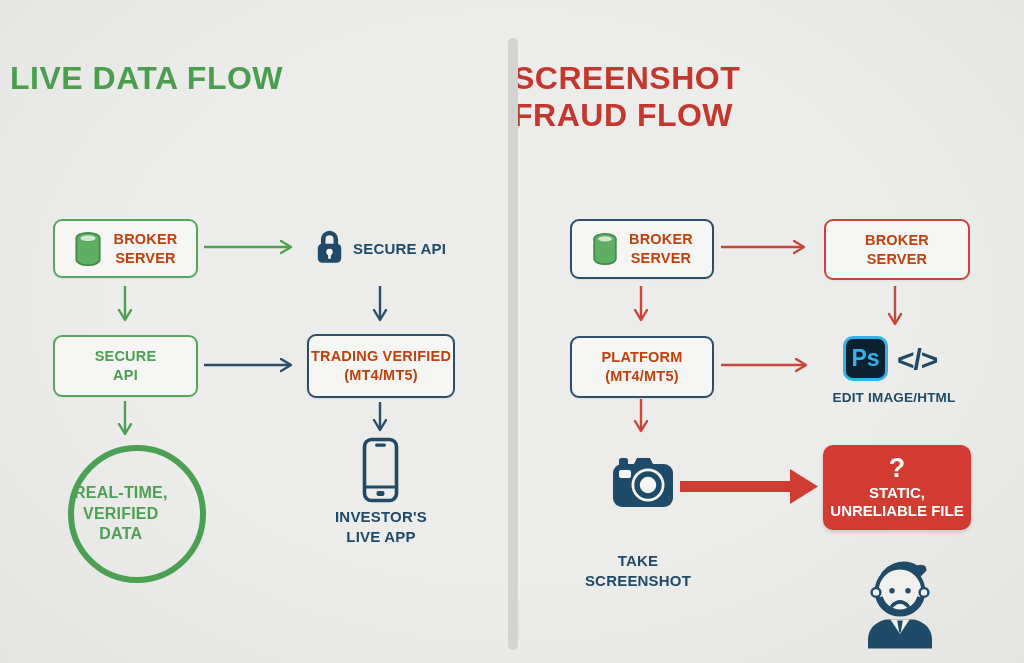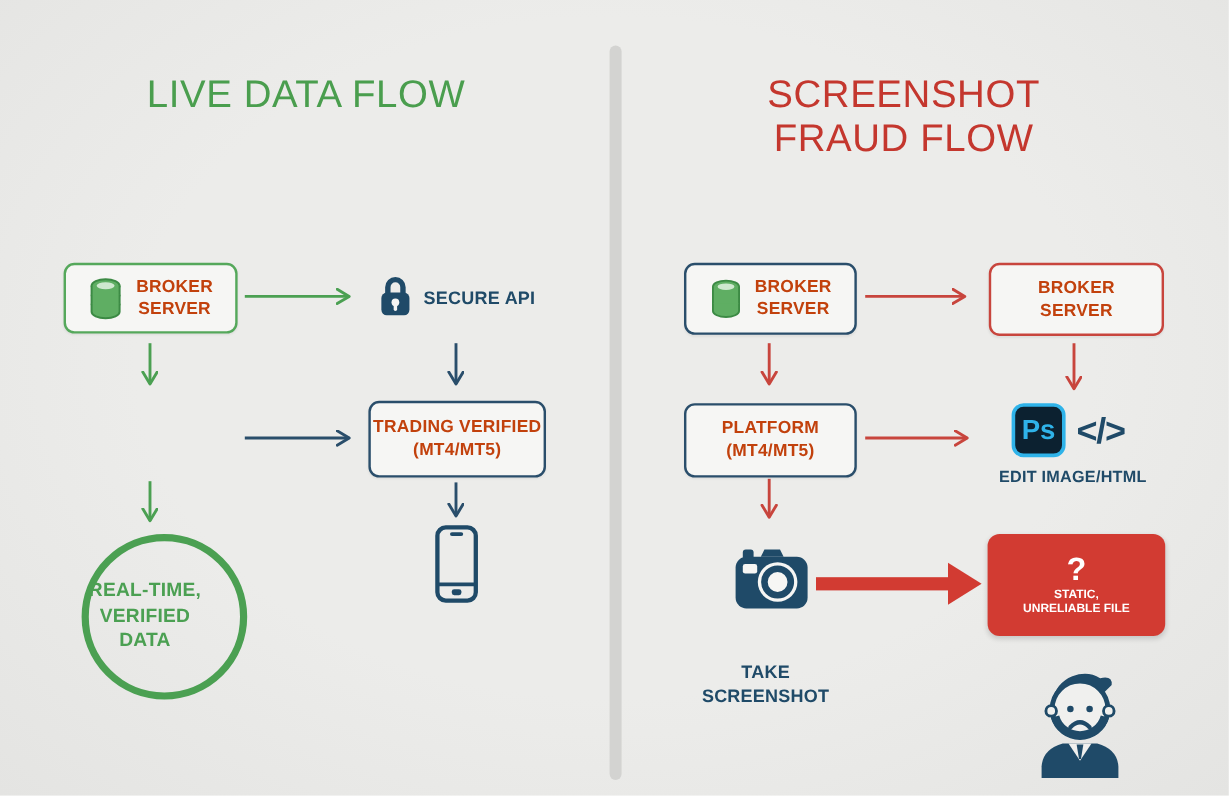--- a/index.html
+++ b/index.html
@@ -4,22 +4,22 @@
 <style>
   html,body{margin:0;padding:0;}
   .canvas{
     position:relative;width:1024px;height:663px;overflow:hidden;
     background:radial-gradient(ellipse at 50% 45%, #ececea 55%, #e4e4e2 100%);
     font-family:"Liberation Sans", sans-serif;
     -webkit-font-smoothing:antialiased;
   }
   .abs{position:absolute;}
   .title{
-    position:absolute;font-weight:normal;font-size:32px;line-height:37px;
-    text-align:center;letter-spacing:.5px;white-space:pre-line;
+    position:absolute;font-weight:bold;font-size:32px;line-height:37px;
+    letter-spacing:.5px;white-space:pre-line;padding-left:10px;
   }
   .title.green{color:#4a9e4e;}
   .title.red{color:#c4372e;}
   .node{
     position:absolute;border-radius:9px;background:#f6f6f4;
     display:flex;align-items:center;justify-content:center;gap:10px;
     box-shadow:0 1px 2px rgba(0,0,0,0.06);
   }
   .node.green-border{border:2px solid #55a85b;}
   .node.navy-border{border:2.5px solid #2a4e6b;}
@@ -54,21 +54,21 @@
     position:absolute;left:897px;top:343px;color:#1f4a68;
     font-weight:bold;font-size:30px;letter-spacing:-1px;
   }
   .alert-box{
     position:absolute;left:823px;top:445px;width:148px;height:85px;
     background:#d23b32;border-radius:10px;color:#ffffff;
     display:flex;flex-direction:column;align-items:center;justify-content:center;
     box-shadow:0 2px 4px rgba(0,0,0,0.15);
   }
   .alert-q{font-weight:bold;font-size:27px;line-height:26px;}
-  .alert-text{font-weight:bold;font-size:10px;line-height:1.2;text-align:center;white-space:pre-line;margin-top:3px;}
+  .alert-text{font-weight:bold;font-size:15px;line-height:1.2;text-align:center;white-space:pre-line;margin-top:3px;}
   svg{display:block;}
   .overlay{position:absolute;left:0;top:0;pointer-events:none;}
 </style>
 </head>
 <body>
 
 <div class="canvas">
 
   <div class="title green" style="left:0px;top:60px;width:510px;">LIVE DATA FLOW</div>
   <div class="title red" style="left:503px;top:60px;width:500px;">SCREENSHOT
@@ -125,40 +125,46 @@
   <span class="abs" style="left:316px;top:228px;">
     <svg width="27" height="37" viewBox="0 0 30 40">
       <path d="M8,19 v-7 a7,7 0 0 1 14,0 v7" fill="none" stroke="#1f4a68" stroke-width="5"></path>
       <rect x="2" y="17" width="26" height="21" rx="5" fill="#1f4a68"></rect>
       <circle cx="15" cy="26" r="3.6" fill="#f6f6f4"></circle>
       <rect x="13.4" y="27" width="3.2" height="7" rx="1.6" fill="#f6f6f4"></rect>
     </svg>
   </span>
   <div class="free-label" style="left:353px;top:239px;">SECURE API</div>
 
+  <div class="node green-border" style="left:53px;top:335px;width:141px;height:58px;">
+    <span class="box-label green-text">SECURE
+API</span>
+  </div>
 
   <div class="node navy-border" style="left:307px;top:334px;width:144px;height:60px;">
     <span class="box-label navy-text">TRADING VERIFIED
 (MT4/MT5)</span>
   </div>
 
   <div class="circle-node">
     <span class="box-label green-text">REAL-TIME,
 VERIFIED
 DATA</span>
   </div>
 
   <span class="abs" style="left:362px;top:437px;">
     <svg width="37" height="66" viewBox="0 0 37 66">
       <rect x="2.5" y="2.5" width="32" height="61" rx="7" fill="none" stroke="#1f4a68" stroke-width="3.6"></rect>
       <rect x="13" y="6.5" width="11" height="3.2" rx="1.6" fill="#1f4a68"></rect>
       <line x1="3" y1="50" x2="34" y2="50" stroke="#1f4a68" stroke-width="3"></line>
       <rect x="14.5" y="54" width="8" height="5" rx="2" fill="#1f4a68"></rect>
     </svg>
   </span>
+  <div class="free-label" style="left:321px;top:507px;width:120px;">INVESTOR'S
+LIVE APP</div>
 
   <div class="node navy-border" style="left:570px;top:219px;width:140px;height:56px;">
     <span>
       <svg width="28" height="34" viewBox="0 0 36 42">
         <ellipse cx="18" cy="8" rx="14" ry="6.5" fill="#5fae63" stroke="#3c8a44" stroke-width="2"></ellipse>
         <path d="M4,8 v9 a14,6.5 0 0 0 28,0 v-9" fill="#5fae63" stroke="#3c8a44" stroke-width="2"></path>
         <path d="M4,17 v9 a14,6.5 0 0 0 28,0 v-9" fill="#5fae63" stroke="#3c8a44" stroke-width="2"></path>
         <path d="M4,26 v8 a14,6.5 0 0 0 28,0 v-8" fill="#5fae63" stroke="#3c8a44" stroke-width="2"></path>
         <ellipse cx="18" cy="8" rx="9" ry="3.5" fill="#cfe8cf"></ellipse>
       </svg>

